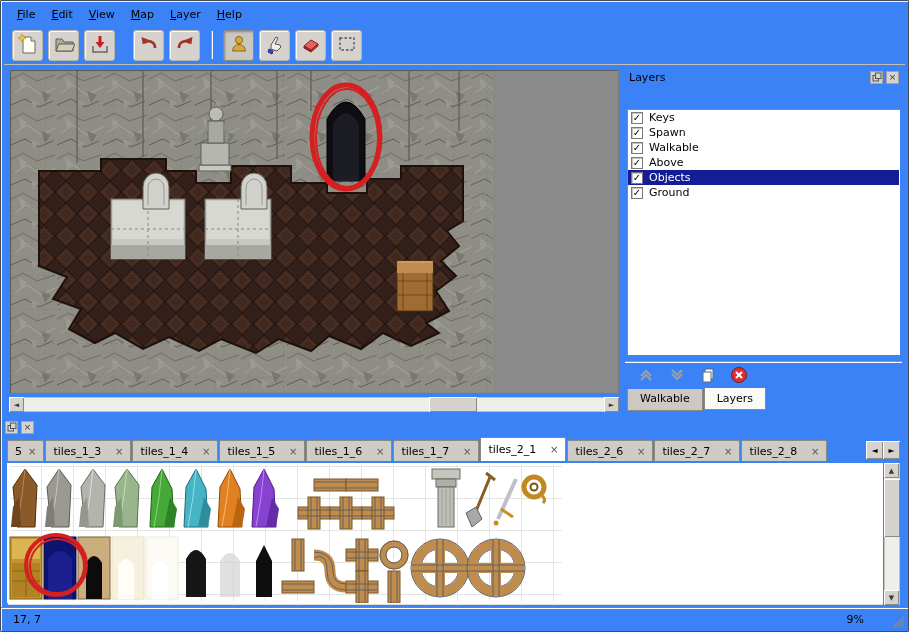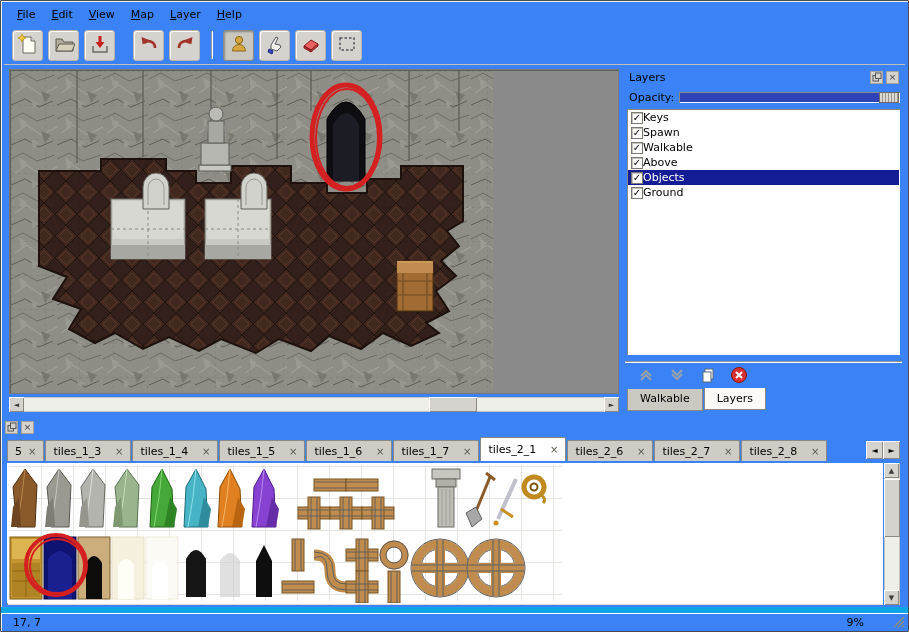--- a/index.html
+++ b/index.html
@@ -34,42 +34,42 @@
   .opacity-row{position:absolute;left:0;top:20px;right:2px;height:16px;display:flex;align-items:center}
   .opacity-label{width:54px;padding-left:4px}
   .slider{position:relative;flex:1;height:11px;background:#cfccc5;box-shadow:inset 1px 1px 0 #8a8a82,inset -1px -1px 0 #fff}
   .slider-fill{position:absolute;left:1px;top:1px;bottom:1px;width:calc(100% - 22px);background:var(--slider)}
   .slider-handle{position:absolute;right:1px;top:0;bottom:0;width:20px;background:repeating-linear-gradient(90deg,#dcd9d2 0 2px,#9a978f 2px 3px);border:1px solid #6e6b64}
   .layer-list{position:absolute;left:2px;top:40px;right:2px;height:246px;background:#fff;box-shadow:inset 1px 1px 0 #8a8a82,inset -1px -1px 0 #fff;overflow:hidden;padding:1px}
   .layer-row{display:flex;align-items:center;height:15px;padding-left:3px}
   .layer-row.selected{background:var(--sel)}
   .layer-row.selected .layer-label{color:#fff}
   .checkbox{width:12px;height:12px;background:#fff;border:1px solid #7a7a72;box-shadow:inset 1px 1px 0 #c6c3bc;font-size:10px;line-height:10px;font-weight:bold;text-align:center;color:#000}
-  .layer-label{}
+  .layer-label{margin-left:6px}
   .layer-btns{position:absolute;left:0;top:292px;right:0;height:26px;display:flex;align-items:center;gap:9px;padding-left:10px;border-top:1px solid #9a978f;box-shadow:0 1px 0 #fff inset}
   .lbtn{width:22px;height:20px;display:flex;align-items:center;justify-content:center}
   .panel-tabs{position:absolute;left:2px;top:320px;height:22px;display:flex}
   .btab{padding:3px 12px;border:1px solid #8a8a82;border-top:none;background:#ccc9c2;margin-right:1px}
   .btab.active{background:#fbfaf6;position:relative;top:-1px;padding-top:4px}
 
   
   .tilesets-pane{position:absolute;left:4px;top:418px;width:897px;height:188px}
   .ttabs{position:absolute;left:2px;top:18px;right:38px;height:24px;display:flex;align-items:flex-end;overflow:hidden}
   .ttab{display:flex;align-items:center;gap:6px;min-width:86px;height:21px;padding:0 7px;background:#cfccc5;border:1px solid #8a8a82;border-bottom:none;border-radius:2px 2px 0 0;margin-right:1px;white-space:nowrap}
   .ttab:first-child{min-width:28px}
   .ttab.active{background:#fff;height:24px}
   .tabx{color:#5a5a52;font-size:10px;margin-left:auto}
   .tab-arrows{position:absolute;right:2px;top:22px;display:flex}
   .tab-arrow{width:17px;height:18px;display:flex;align-items:center;justify-content:center;font-size:8px;background:#d6d3ce;box-shadow:inset 1px 1px 0 #fff,inset -1px -1px 0 #8a8a82}
   .tileset-canvas{position:absolute;left:2px;top:44px;right:19px;height:142px;background:#fff;box-shadow:inset 1px 1px 0 #8a8a82,inset -1px -1px 0 #dedede}
   .vscroll{position:absolute;right:2px;top:44px;width:16px;height:142px;background:#efefea;box-shadow:inset 0 0 0 1px #c6c3bc}
   .vthumb{position:absolute;left:0;top:16px;width:16px;height:58px;background:#d6d3ce;box-shadow:inset 1px 1px 0 #fff,inset -1px -1px 0 #8a8a82}
 
   
-  .statusbar{position:absolute;left:0;right:0;bottom:0;height:24px;border-top:6px solid #0ea5e9;box-shadow:0 1px 0 #fff inset;display:flex;align-items:center}
+  .statusbar{position:absolute;left:0;right:0;bottom:0;height:24px;border-top:1px solid #0ea5e9;box-shadow:0 1px 0 #fff inset;display:flex;align-items:center}
   .status-left{padding-left:12px}
   .status-right{margin-left:auto;padding-right:44px}
   .grip{position:absolute;right:3px;bottom:3px;width:13px;height:13px}
 
   .annot{fill:none;stroke:var(--annot)}
 </style>
 </head>
 <body>
 
 <div class="window">
@@ -236,27 +236,20 @@
       <span class="mini-btn">
           <svg width="10" height="10" viewBox="0 0 10 10">
             <rect x="1" y="3.5" width="5.5" height="5.5" fill="none" stroke="#50555a"></rect>
             <rect x="3.5" y="1" width="5.5" height="5.5" fill="#d6d3ce" stroke="#50555a"></rect>
           </svg>
         </span>
       <span class="mini-btn">
           <span>×</span>
         </span>
     </div>
-    <div class="opacity-row">
-      <span class="opacity-label">Opacity:</span>
-      <div class="slider">
-        <div class="slider-fill"></div>
-        <div class="slider-handle"></div>
-      </div>
-    </div>
     <div class="layer-list" id="layer-list">
         <div class="layer-row">
           <span class="checkbox">✓</span>
           <span class="layer-label">Keys</span>
         </div>
         <div class="layer-row">
           <span class="checkbox">✓</span>
           <span class="layer-label">Spawn</span>
         </div>
         <div class="layer-row">

